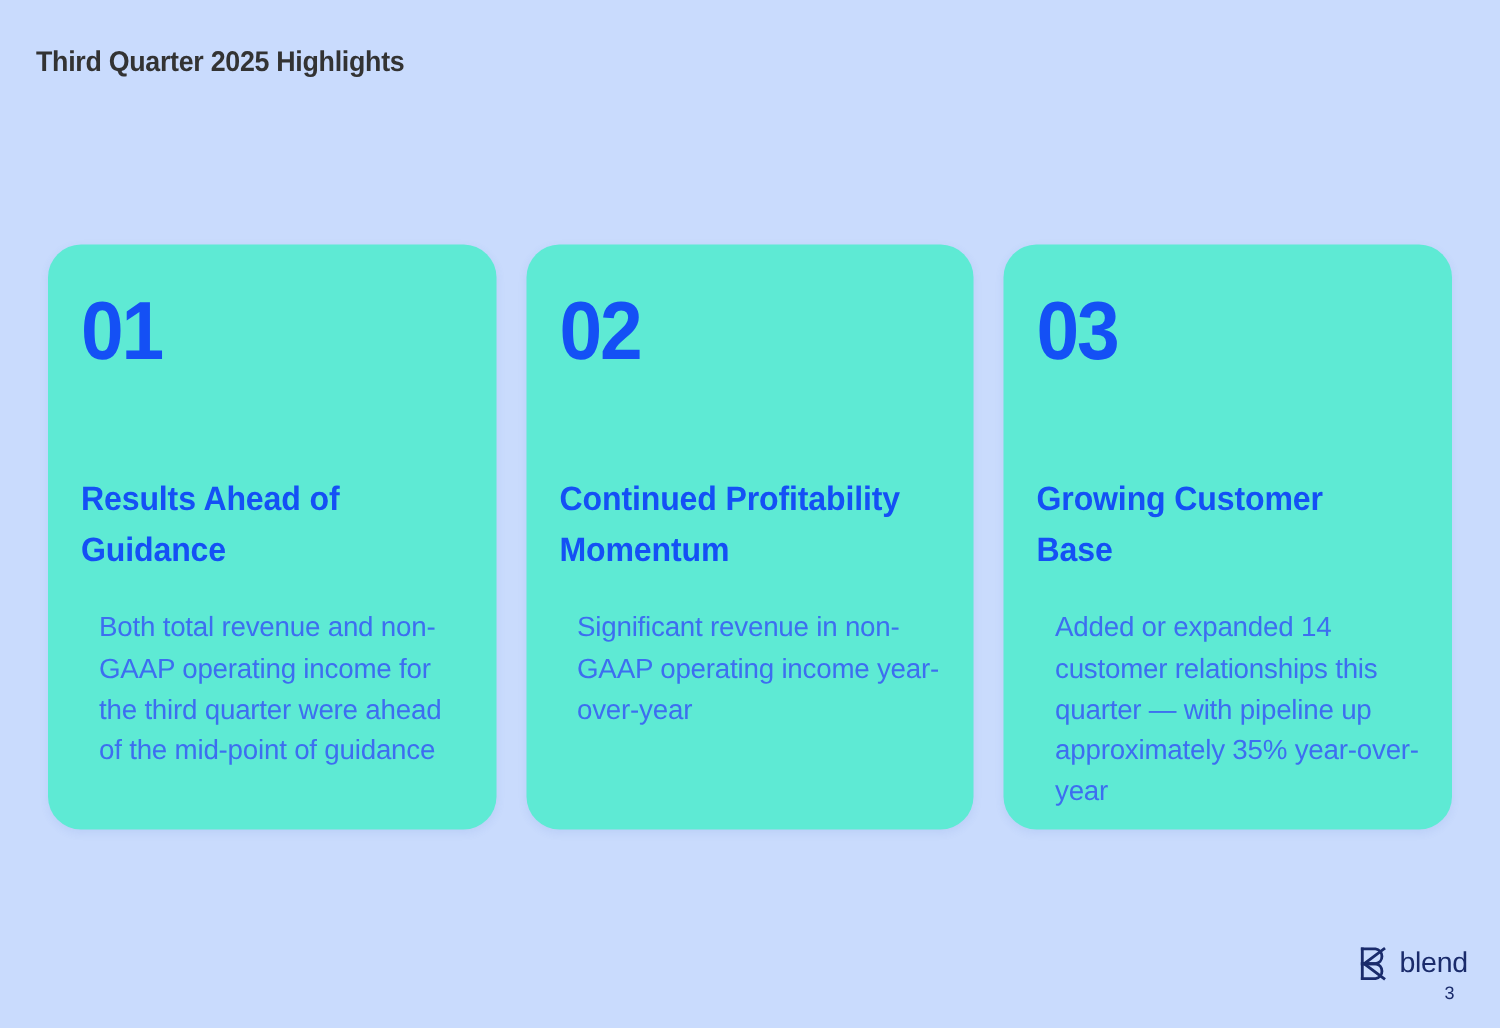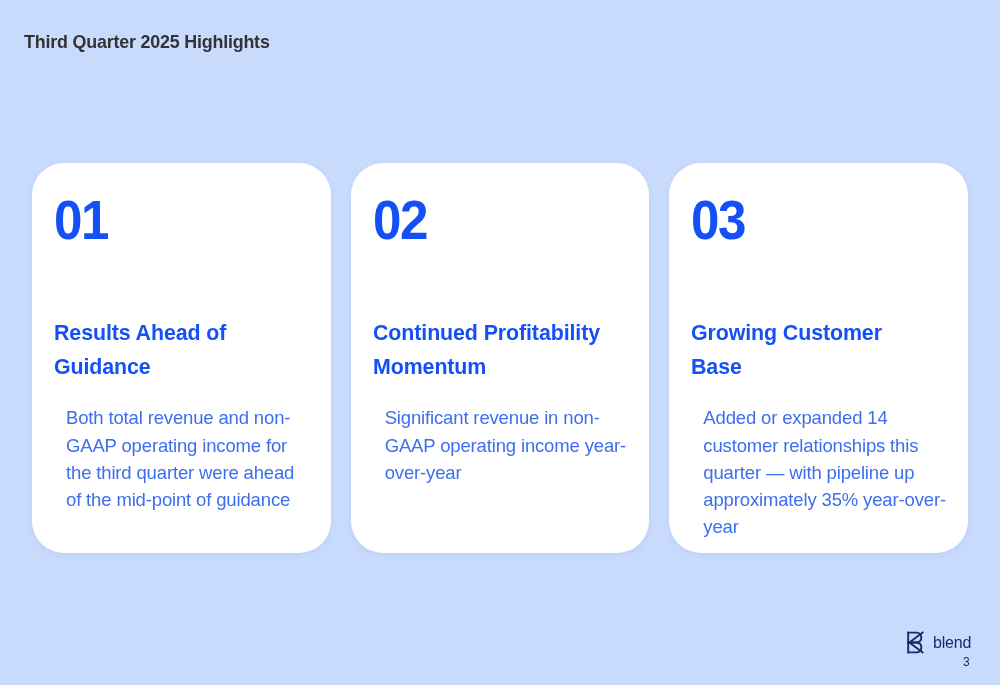--- a/index.html
+++ b/index.html
@@ -44,22 +44,22 @@
     top: 163px;
     width: 936px;
     height: 390px;
     display: flex;
     flex-direction: row;
     gap: 20px;
   }
 
   .card {
     flex: 1 1 0;
-    background: #ffffff;
-    border-radius: 32px;
+    background: #5eead4;
+    border-radius: 22px;
     box-shadow: 0 2px 6px rgba(70, 110, 200, 0.10);
     padding: 30px 22px 24px 22px;
     box-sizing: border-box;
     display: flex;
     flex-direction: column;
     position: relative;
   }
 
   .card-number {
     font-family: "Liberation Sans Narrow", "Liberation Sans", sans-serif;
@@ -111,21 +111,21 @@
     align-items: center;
     gap: 7px;
   }
   #logo-mark {
     display: block;
     width: 21px;
     height: 23px;
   }
   #logo-wordmark {
     font-family: "Liberation Sans", sans-serif;
-    font-size: 16px;
+    font-size: 19px;
     color: #1a2b6b;
     letter-spacing: -0.2px;
     line-height: 1;
   }
   #page-number {
     position: absolute;
     left: 963px;
     top: 655px;
     font-family: "Liberation Sans", sans-serif;
     font-size: 12px;

